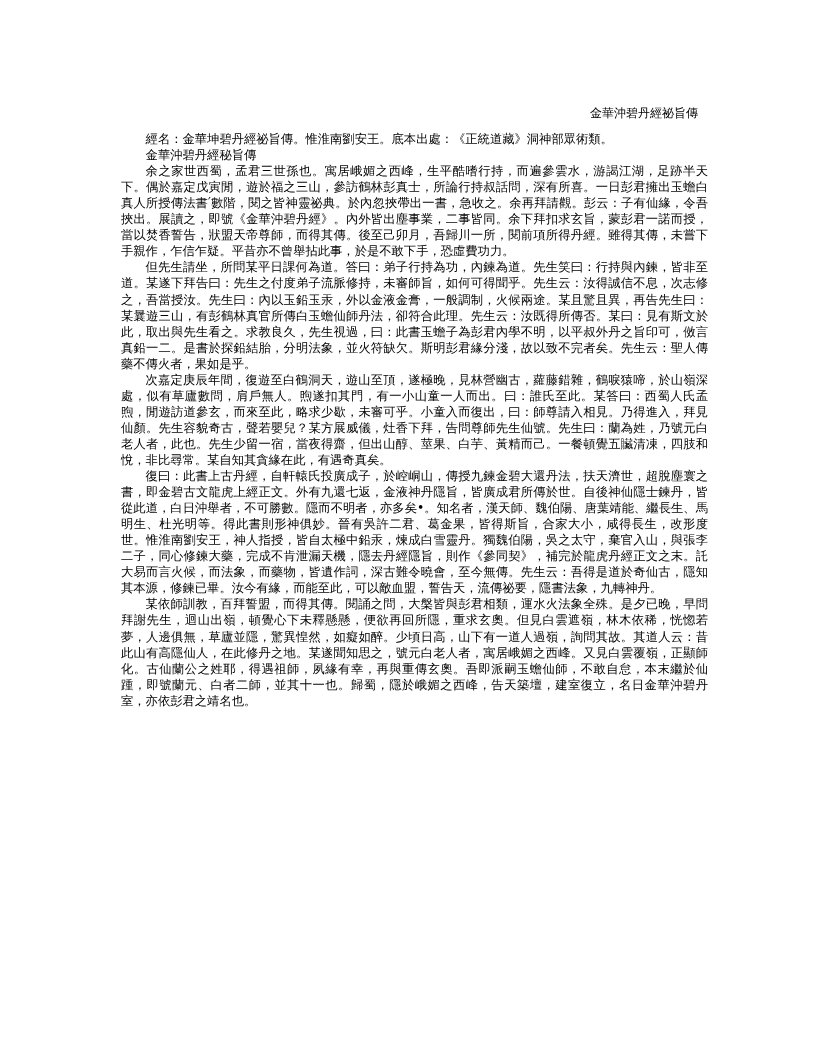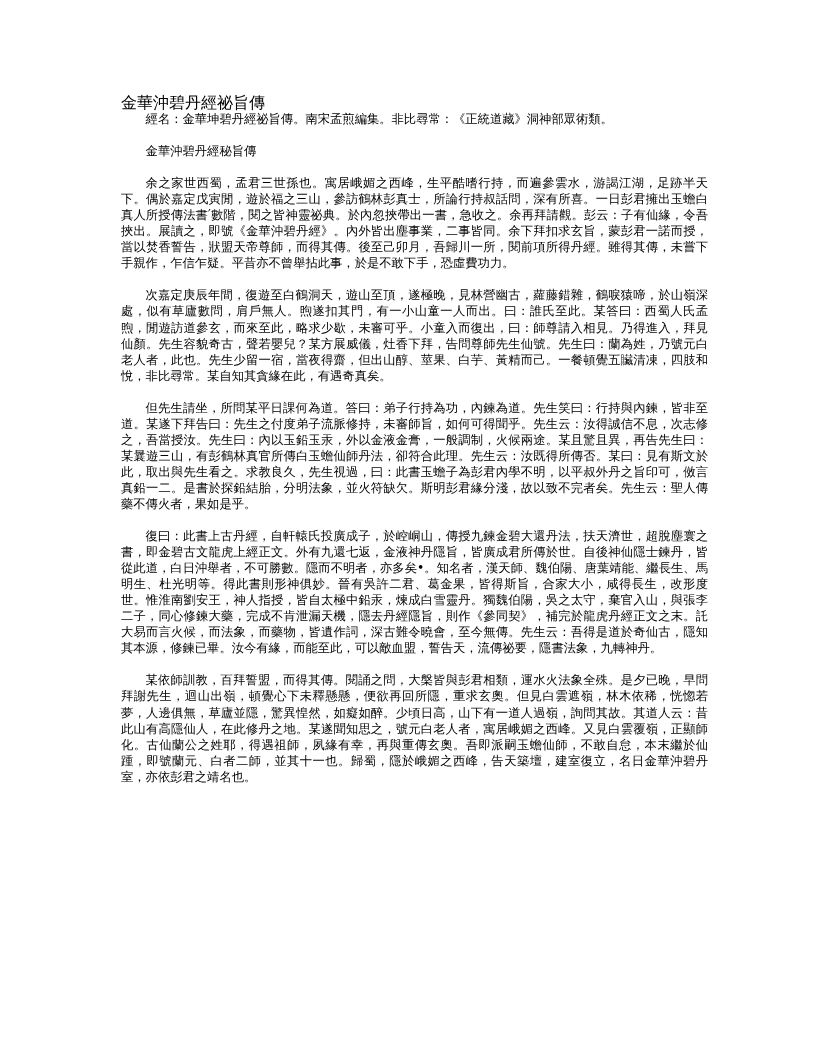--- a/index.html
+++ b/index.html
@@ -43,52 +43,52 @@
     line-height: 16.05px;
     text-align: justify;
     text-justify: inter-character;
     text-align-last: left;
     margin: 0;
     padding: 0;
     letter-spacing: 0px;
     word-break: break-all;
     white-space: normal;
   }
-  .para + .para { margin-top: 16px; }
+  .para + .para { margin-top: 0; }
   
   .para.indent {
     text-indent: 24.6px;
   }
 
   
   .doc-title {
-    font-size: 16px;
+    font-size: 12px;
     line-height: 16.05px;
-    margin: 0;
+    margin: 10px;
     text-indent: 0;
-    text-align: left;
+    text-align: right;
   }
 </style>
 </head>
 <body>
 
 <div class="page">
   <div class="doc-body">
 
     <p class="doc-title">金華沖碧丹經祕旨傳</p>
 
-    <p class="para indent">經名：金華坤碧丹經祕旨傳。南宋孟煎編集。非比尋常：《正統道藏》洞神部眾術類。</p>
+    <p class="para indent">經名：金華坤碧丹經祕旨傳。惟淮南劉安王。底本出處：《正統道藏》洞神部眾術類。</p>
 
     <p class="para indent">金華沖碧丹經秘旨傳</p>
 
     <p class="para indent">余之家世西蜀，孟君三世孫也。寓居峨媚之西峰，生平酷嗜行持，而遍參雲水，游謁江湖，足跡半天下。偶於嘉定戊寅閒，遊於福之三山，參訪鶴林彭真士，所論行持叔話問，深有所喜。一日彭君擁出玉蟾白真人所授傳法書′數階，閱之皆神靈祕典。於內忽挾帶出一書，急收之。余再拜請觀。彭云：子有仙緣，令吾挾出。展讀之，即號《金華沖碧丹經》。內外皆出塵事業，二事皆同。余下拜扣求玄旨，蒙彭君一諾而授，當以焚香誓告，狀盟天帝尊師，而得其傳。後至己卯月，吾歸川一所，閱前項所得丹經。雖得其傳，未嘗下手親作，乍信乍疑。平昔亦不曾舉拈此事，於是不敢下手，恐虛費功力。</p>
 
+    <p class="para indent">但先生請坐，所問某平日課何為道。答曰：弟子行持為功，內鍊為道。先生笑曰：行持與內鍊，皆非至道。某遂下拜告曰：先生之付度弟子流脈修持，未審師旨，如何可得聞乎。先生云：汝得誠信不息，次志修之，吾當授汝。先生曰：內以玉鉛玉汞，外以金液金膏，一般調制，火候兩途。某且驚且異，再告先生曰：某曩遊三山，有彭鶴林真官所傳白玉蟾仙師丹法，卻符合此理。先生云：汝既得所傳否。某曰：見有斯文於此，取出與先生看之。求教良久，先生視過，曰：此書玉蟾子為彭君內學不明，以平叔外丹之旨印可，傚言真鉛一二。是書於探鉛結胎，分明法象，並火符缺欠。斯明彭君緣分淺，故以致不完者矣。先生云：聖人傳藥不傳火者，果如是乎。</p>
+
     <p class="para indent">次嘉定庚辰年間，復遊至白鶴洞天，遊山至頂，遂極晚，見林營幽古，蘿藤錯雜，鶴唳猿啼，於山嶺深處，似有草廬數問，肩戶無人。煦遂扣其門，有一小山童一人而出。曰：誰氏至此。某答曰：西蜀人氏孟煦，閒遊訪道參玄，而來至此，略求少歇，未審可乎。小童入而復出，曰：師尊請入相見。乃得進入，拜見仙顏。先生容貌奇古，聲若嬰兒？某方展威儀，灶香下拜，告問尊師先生仙號。先生曰：蘭為姓，乃號元白老人者，此也。先生少留一宿，當夜得齋，但出山醇、莖果、白芋、黃精而己。一餐頓覺五贜清凍，四肢和悅，非比尋常。某自知其貪緣在此，有遇奇真矣。</p>
-
-    <p class="para indent">但先生請坐，所問某平日課何為道。答曰：弟子行持為功，內鍊為道。先生笑曰：行持與內鍊，皆非至道。某遂下拜告曰：先生之付度弟子流脈修持，未審師旨，如何可得聞乎。先生云：汝得誠信不息，次志修之，吾當授汝。先生曰：內以玉鉛玉汞，外以金液金膏，一般調制，火候兩途。某且驚且異，再告先生曰：某曩遊三山，有彭鶴林真官所傳白玉蟾仙師丹法，卻符合此理。先生云：汝既得所傳否。某曰：見有斯文於此，取出與先生看之。求教良久，先生視過，曰：此書玉蟾子為彭君內學不明，以平叔外丹之旨印可，傚言真鉛一二。是書於探鉛結胎，分明法象，並火符缺欠。斯明彭君緣分淺，故以致不完者矣。先生云：聖人傳藥不傳火者，果如是乎。</p>
 
     <p class="para indent">復曰：此書上古丹經，自軒轅氏投廣成子，於崆峒山，傳授九鍊金碧大還丹法，扶天濟世，超脫塵寰之書，即金碧古文龍虎上經正文。外有九還七返，金液神丹隱旨，皆廣成君所傳於世。自後神仙隱士鍊丹，皆從此道，白日沖舉者，不可勝數。隱而不明者，亦多矣•。知名者，漢天師、魏伯陽、唐葉靖能、繼長生、馬明生、杜光明等。得此書則形神俱妙。晉有吳許二君、葛金果，皆得斯旨，合家大小，咸得長生，改形度世。惟淮南劉安王，神人指授，皆自太極中鉛汞，煉成白雪靈丹。獨魏伯陽，吳之太守，棄官入山，與張李二子，同心修鍊大藥，完成不肯泄漏天機，隱去丹經隱旨，則作《參同契》，補完於龍虎丹經正文之末。託大易而言火候，而法象，而藥物，皆遺作詞，深古難令曉會，至今無傳。先生云：吾得是道於奇仙古，隱知其本源，修鍊已畢。汝今有緣，而能至此，可以敵血盟，誓告天，流傳祕要，隱書法象，九轉神丹。</p>
 
     <p class="para indent">某依師訓教，百拜誓盟，而得其傳。閱誦之問，大槃皆與彭君相類，運水火法象全殊。是夕已晚，早問拜謝先生，迴山出嶺，頓覺心下未釋懸懸，便欲再回所隱，重求玄奧。但見白雲遮嶺，林木依稀，恍惚若夢，人邊俱無，草廬並隱，驚異惶然，如癡如醉。少頃日高，山下有一道人過嶺，詢問其故。其道人云：昔此山有高隱仙人，在此修丹之地。某遂聞知思之，號元白老人者，寓居峨媚之西峰。又見白雲覆嶺，正顯師化。古仙蘭公之姓耶，得遇祖師，夙緣有幸，再與重傳玄奧。吾即派嗣玉蟾仙師，不敢自怠，本末繼於仙踵，即號蘭元、白者二師，並其十一也。歸蜀，隱於峨媚之西峰，告天築壇，建室復立，名日金華沖碧丹室，亦依彭君之靖名也。</p>
 
 
   </div>
 </div>
 
 </body></html>

